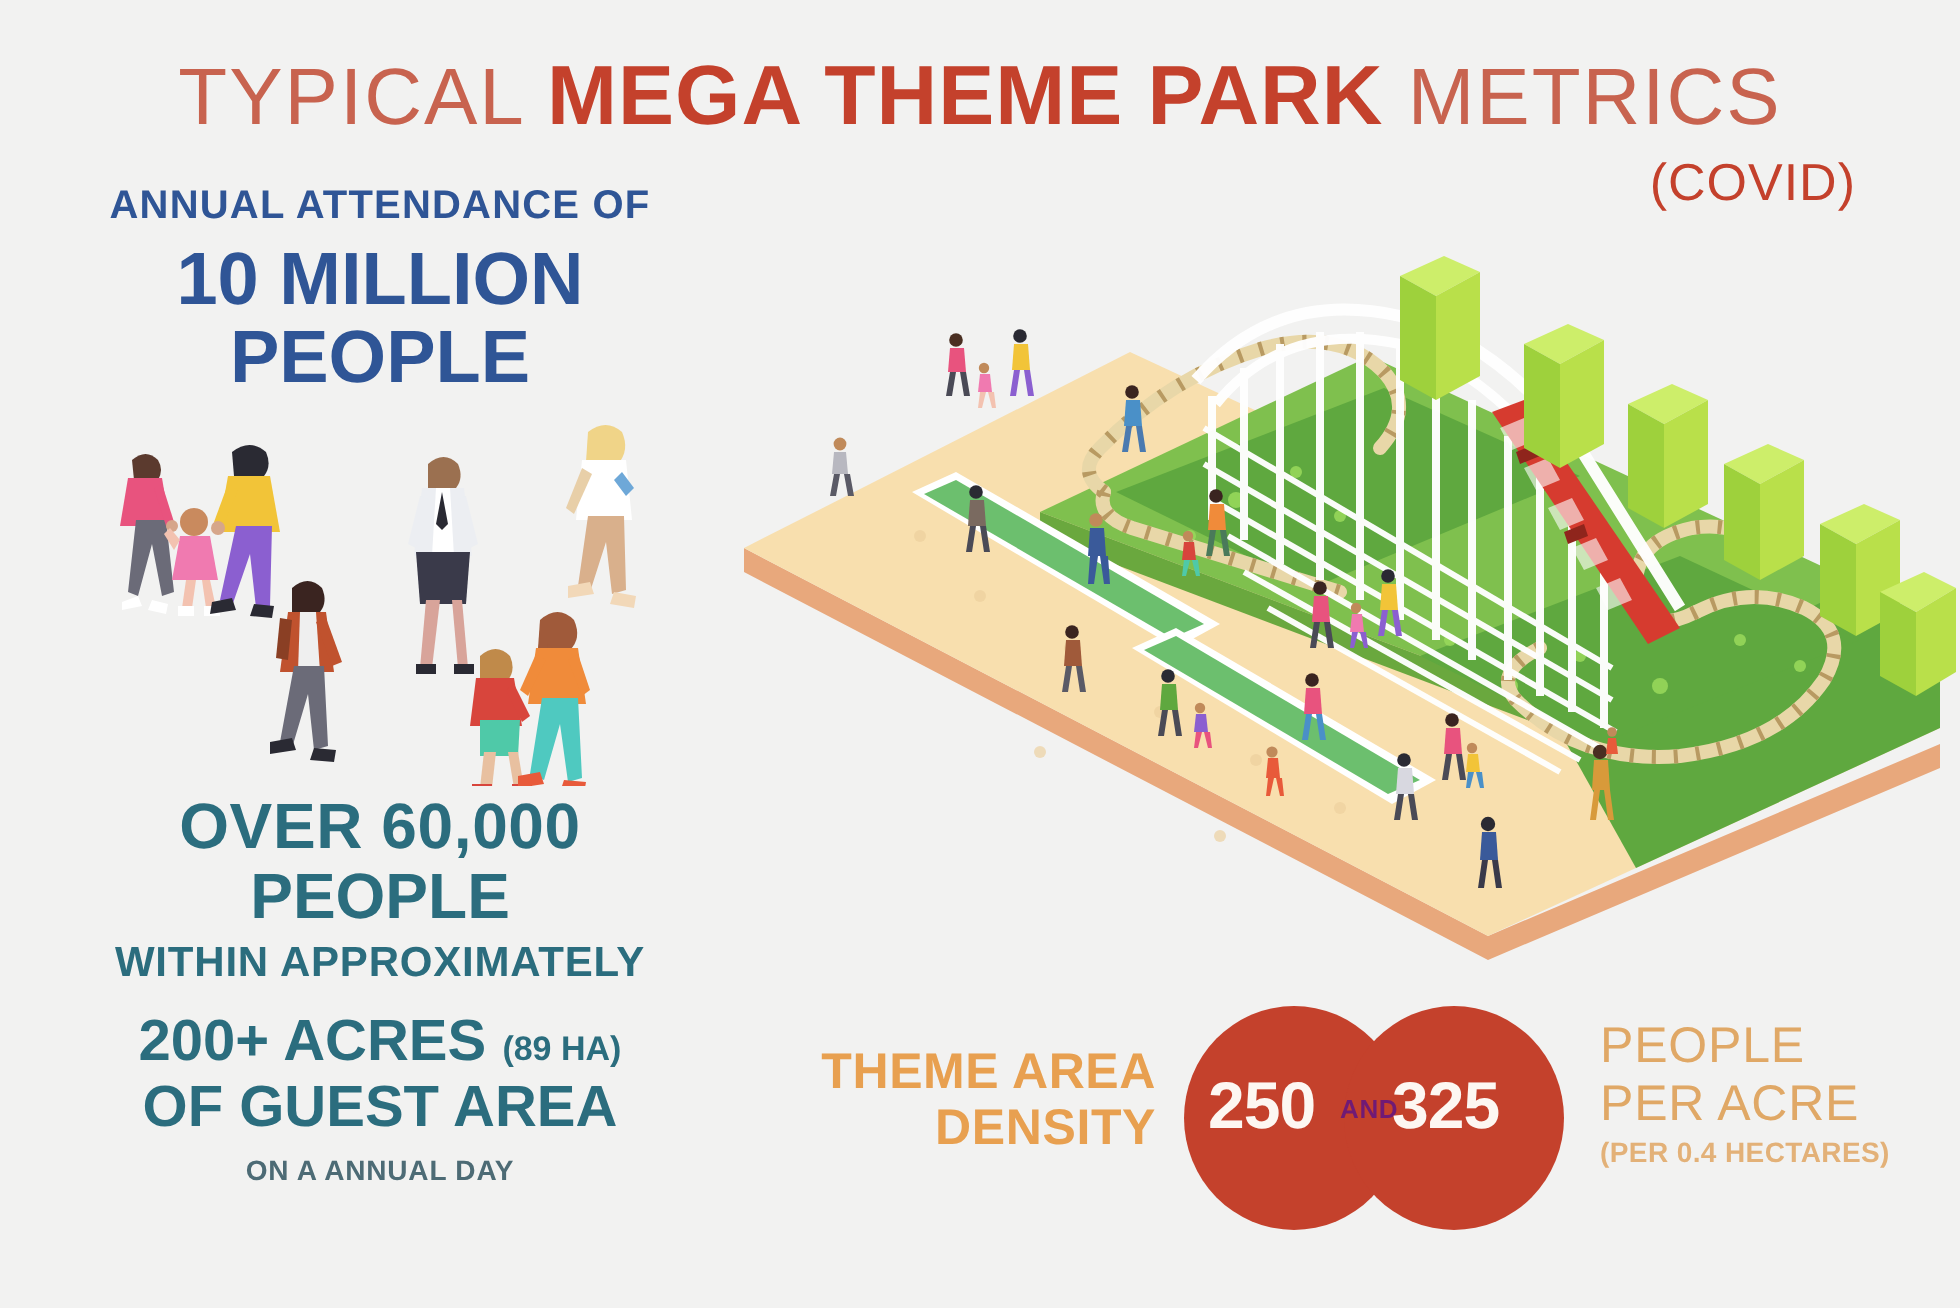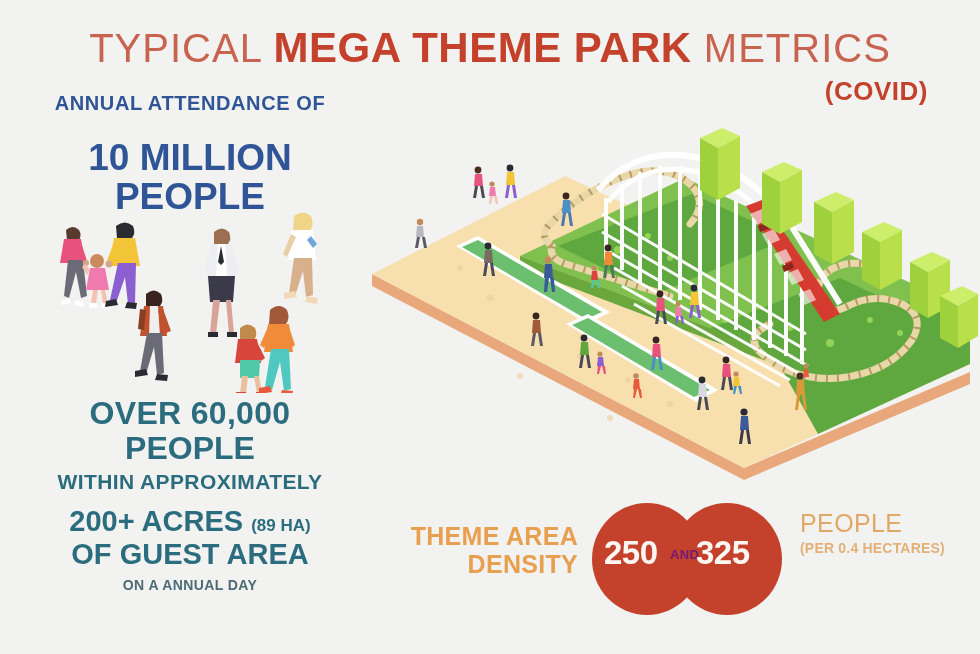--- a/index.html
+++ b/index.html
@@ -10,26 +10,26 @@
     overflow:hidden;
     position:relative;
   }
   #stage{position:relative;width:980px;height:654px;}
 
   
   #title-block{position:absolute;left:0;top:24px;width:980px;text-align:center;}
   .title-line{white-space:nowrap;letter-spacing:.5px;}
   .t-light{font-size:40px;font-weight:400;color:#c8634f;letter-spacing:1px;}
   .t-bold{font-size:42px;font-weight:700;color:#c4412c;letter-spacing:.5px;}
-  #covid-line{position:absolute;right:52px;top:76px;font-size:26px;font-weight:700;color:#c4412c;letter-spacing:.5px;}
+  #covid-line{position:absolute;right:52px;top:76px;font-size:26px;font-weight:400;color:#c4412c;letter-spacing:.5px;}
 
   
   #attendance-block{position:absolute;left:0;top:92px;width:380px;text-align:center;color:#2f5596;}
   #attendance-sub{font-size:20px;font-weight:700;letter-spacing:.6px;}
-  #attendance-num{font-size:37px;font-weight:700;letter-spacing:0px;margin-top:24px;line-height:1.05;}
+  #attendance-num{font-size:37px;font-weight:700;letter-spacing:0px;margin-top:6px;line-height:1.05;}
   #attendance-word{font-size:37px;font-weight:700;line-height:1.05;}
 
   #capacity-block{position:absolute;left:0;top:396px;width:380px;text-align:center;color:#2b6d7e;}
   #capacity-num{font-size:32px;font-weight:700;line-height:1.1;letter-spacing:.3px;}
   #capacity-word{font-size:32px;font-weight:700;line-height:1.1;}
   #capacity-sub{font-size:21px;font-weight:700;letter-spacing:.4px;margin-top:4px;}
 
   #acres-block{position:absolute;left:0;top:505px;width:380px;text-align:center;color:#2b6d7e;}
   #acres-line1{font-size:29px;font-weight:700;line-height:1.15;}
   #acres-ha{font-size:17px;font-weight:700;}
@@ -192,20 +192,21 @@
   <div id="density-circles">
     <div class="dens-circle" id="circle-left"></div>
     <div class="dens-circle" id="circle-right"></div>
     <div class="dens-num" id="dens-num-left">250</div>
     <div id="dens-and">AND</div>
     <div class="dens-num" id="dens-num-right">325</div>
   </div>
 
   <div id="density-unit">
     <div id="unit-l1">PEOPLE</div>
+    <div id="unit-l2">PER ACRE</div>
     <div id="unit-sub">(PER 0.4 HECTARES)</div>
   </div>
 
   <div id="park-illustration">
     <svg width="610" height="352" viewBox="0 0 610 352" xmlns="http://www.w3.org/2000/svg">
       <defs>
         <clipPath id="lawnClipA">
             <path d="M188 118 L322 66 L420 110 L286 166 Z"></path>
           </clipPath>
         <clipPath id="lawnClipB">

